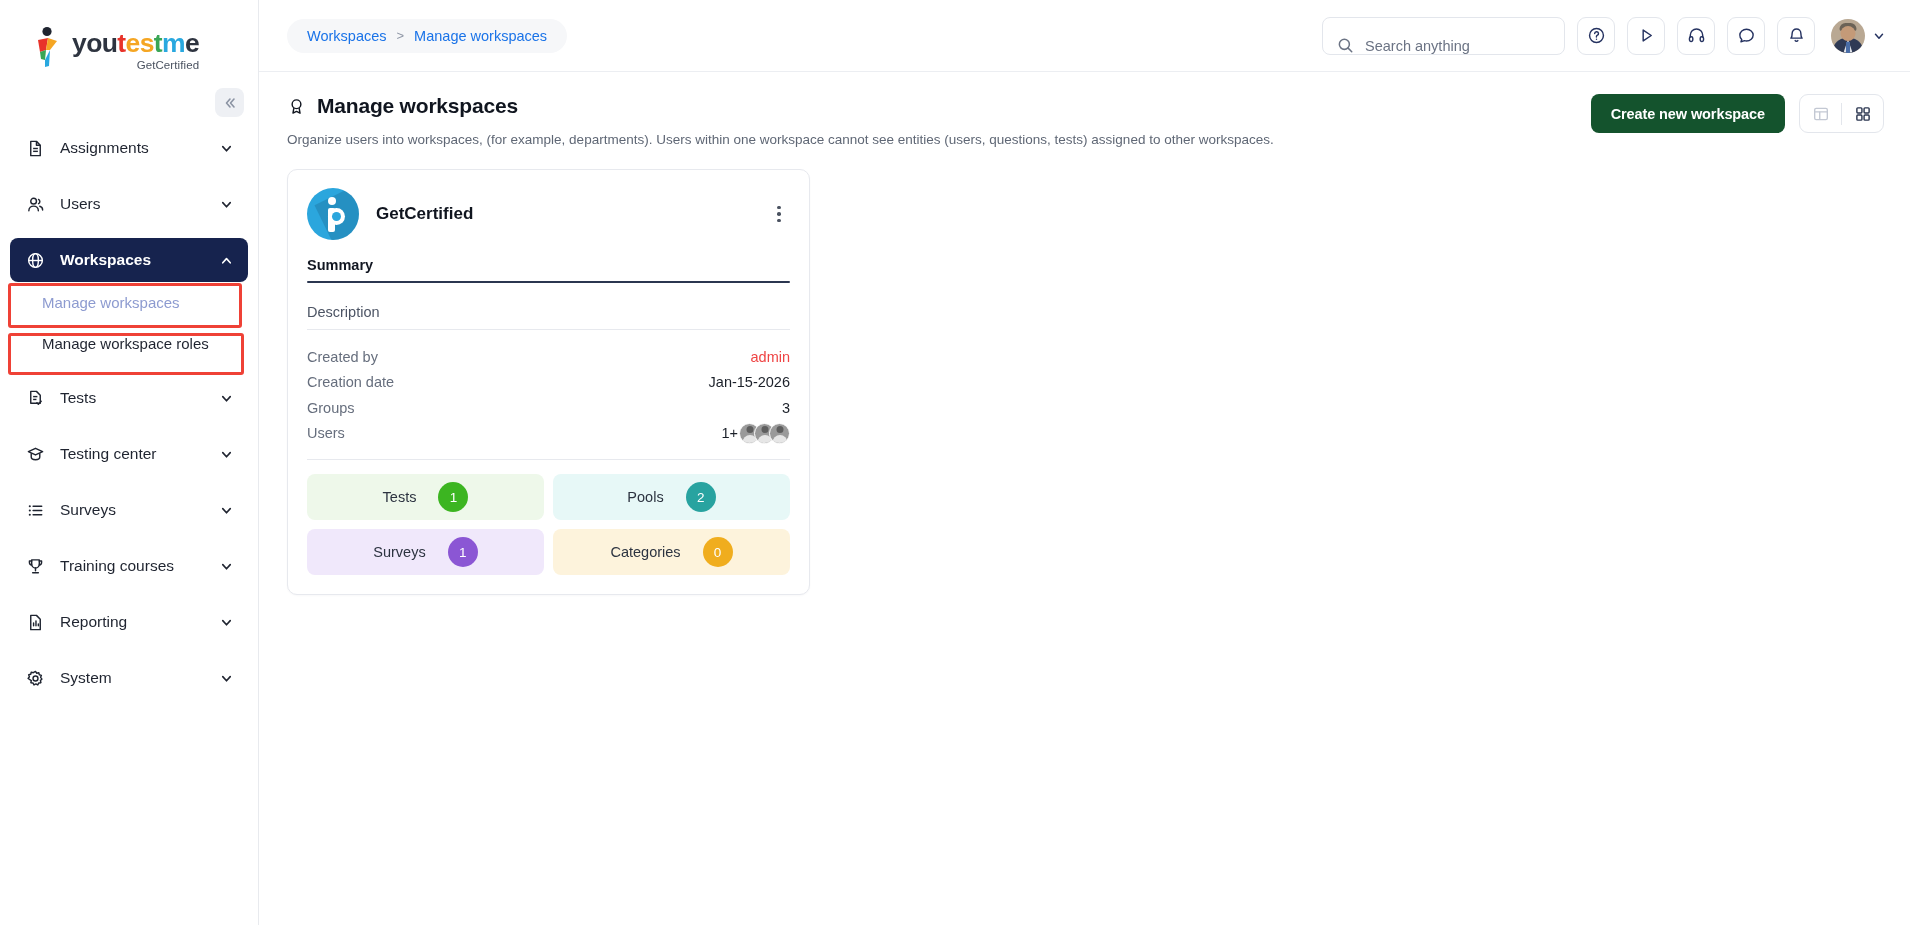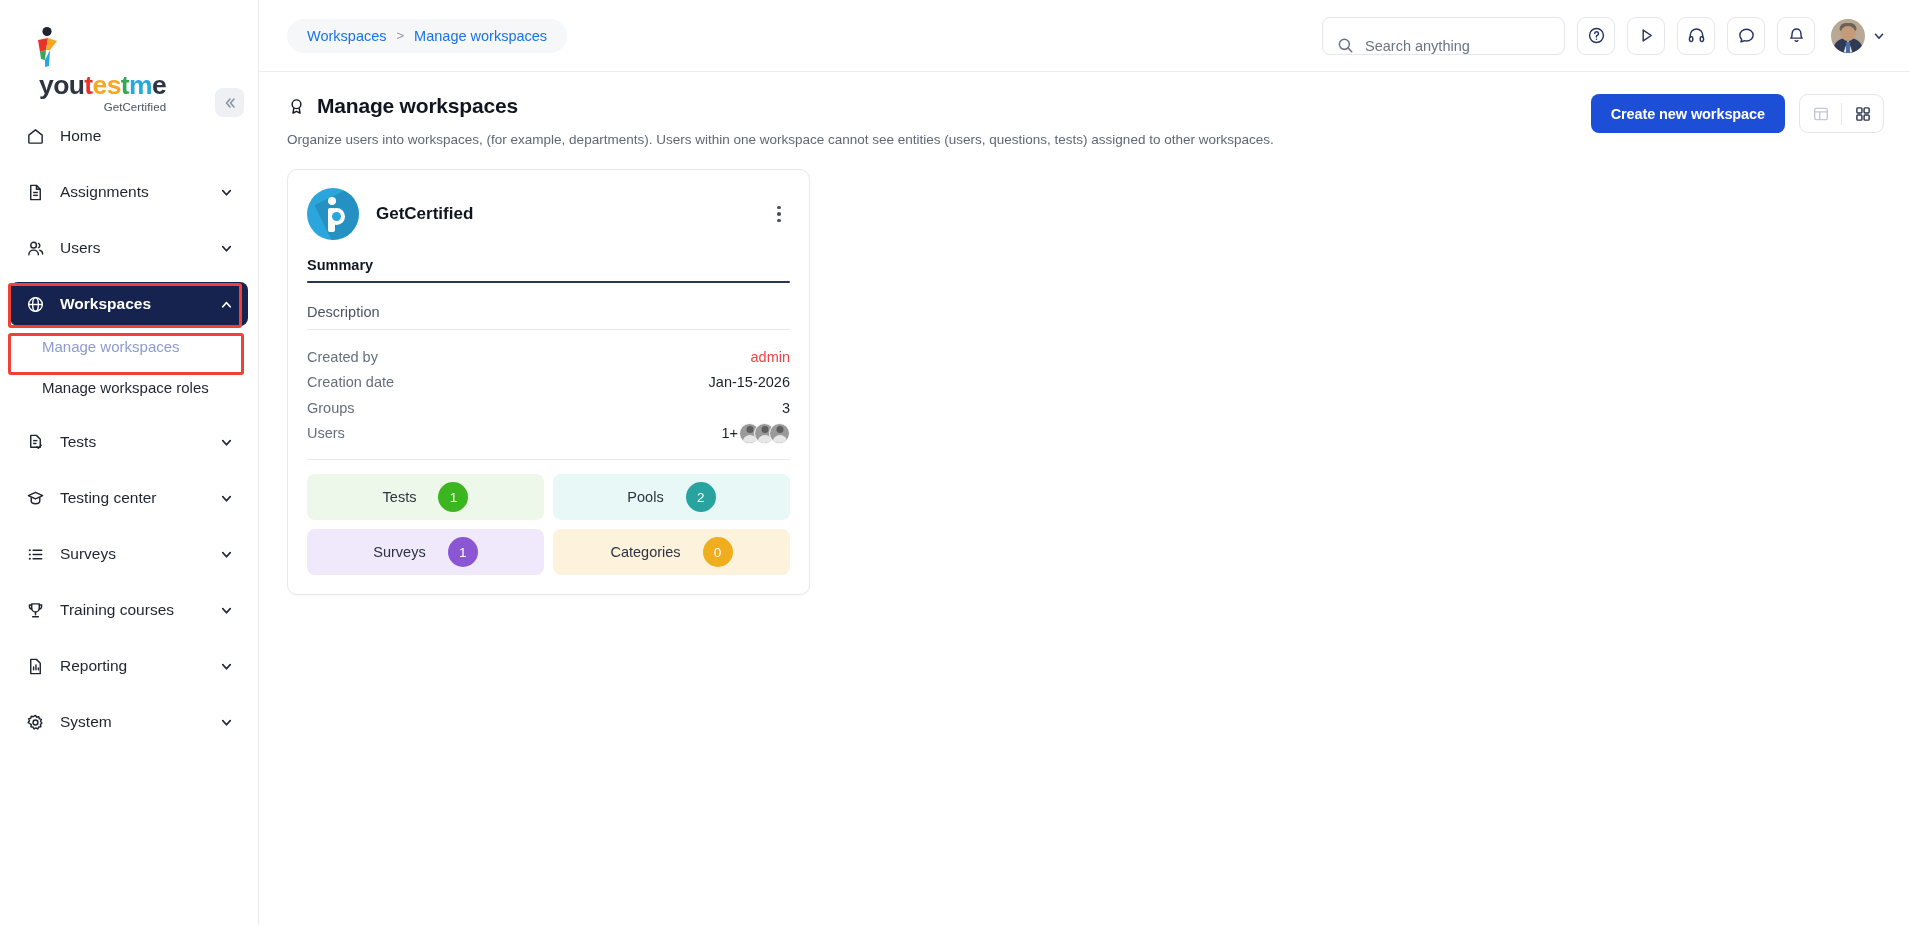--- a/index.html
+++ b/index.html
@@ -11,21 +11,21 @@
   }
   .app { display: flex; width: 1910px; height: 925px; position: relative; }
 
   
   .sidebar {
     width: 259px; height: 925px; background: #ffffff;
     border-right: 1px solid #e8eaee;
     flex: 0 0 259px; position: relative;
   }
   .logo-wrap { padding: 26px 0 0 32px; height: 86px; }
-  .logo-row { display: flex; align-items: flex-start; flex-direction: column; }
+  .logo-row { display: flex; align-items: flex-start; }
   .logo-mark { width: 33px; height: 42px; position: relative; flex: 0 0 33px; }
   .logo-text-wrap { margin-left: 7px; padding-top: 4px; }
   .logo-word { font-size: 26.5px; font-weight: 600; letter-spacing: -0.6px; line-height: 1; }
   .lw1 { color: #2e3440; }
   .lw2 { color: #e8332a; }
   .lw3 { color: #f5a623; }
   .lw4 { color: #3aa655; }
   .lw5 { color: #29a8df; }
   .lw6 { color: #2e3440; }
   .logo-sub { font-size: 11.5px; color: #4a5260; text-align: right; margin-top: 2px; letter-spacing: 0.1px; }
@@ -104,21 +104,21 @@
 
   
   .content { flex: 1; padding: 22px 26px 0 28px; overflow: hidden; background: #fff; }
   .page-head { display: flex; align-items: flex-start; }
   .page-title-row { display: flex; align-items: center; gap: 11px; }
   .page-title { font-size: 21px; font-weight: 700; color: #10151f; letter-spacing: -0.2px; }
   .page-desc { font-size: 13.5px; color: #5f6775; margin-top: 14px; }
 
   .head-actions { margin-left: auto; display: flex; align-items: center; gap: 14px; }
   .btn-primary {
-    background: #1d4ed8; color: #fff; border: none; border-radius: 8px;
+    background: #14532d; color: #fff; border: none; border-radius: 8px;
     height: 39px; padding: 0 20px; font-size: 14.5px; font-weight: 700;
     cursor: pointer; font-family: inherit; letter-spacing: -0.1px;
   }
   .view-toggle {
     height: 39px; border: 1px solid #e3e6ec; border-radius: 9px;
     display: flex; align-items: center; background: #fff; overflow: hidden;
   }
   .vt-btn { width: 41px; height: 100%; display: flex; align-items: center; justify-content: center; cursor: pointer; }
   .vt-div { width: 1px; height: 22px; background: #e3e6ec; }
 
@@ -198,28 +198,20 @@
 
     <button class="collapse-btn">
       <svg width="14" height="14" viewBox="0 0 14 14" fill="none" stroke="#8b93a3" stroke-width="1.6" stroke-linecap="round" stroke-linejoin="round">
         <polyline points="7,3 3.5,7 7,11"></polyline>
           <polyline points="11,3 7.5,7 11,11"></polyline>
       </svg>
     </button>
 
     <nav class="nav">
 
-      <div class="nav-item">
-        <span class="nav-ico">
-          <svg width="19" height="19" viewBox="0 0 20 20" fill="none" stroke="#1f2430" stroke-width="1.5" stroke-linejoin="round">
-              <path d="M3 8.5 L10 3 L17 8.5 V16 a1 1 0 0 1-1 1 H4 a1 1 0 0 1-1-1 Z"></path>
-            </svg>
-        </span>
-        <span class="nav-label">Home</span>
-      </div>
       <div class="nav-spacer"></div>
 
       <div class="nav-item">
         <span class="nav-ico">
           <svg width="19" height="19" viewBox="0 0 20 20" fill="none" stroke="#1f2430" stroke-width="1.5" stroke-linejoin="round">
               <path d="M5 2.5h6l4 4V17.5H5Z"></path>
               <path d="M11 2.5V6.5h4"></path>
               <line x1="7.5" y1="10" x2="12.5" y2="10"></line>
               <line x1="7.5" y1="13" x2="12.5" y2="13"></line>
             </svg>

